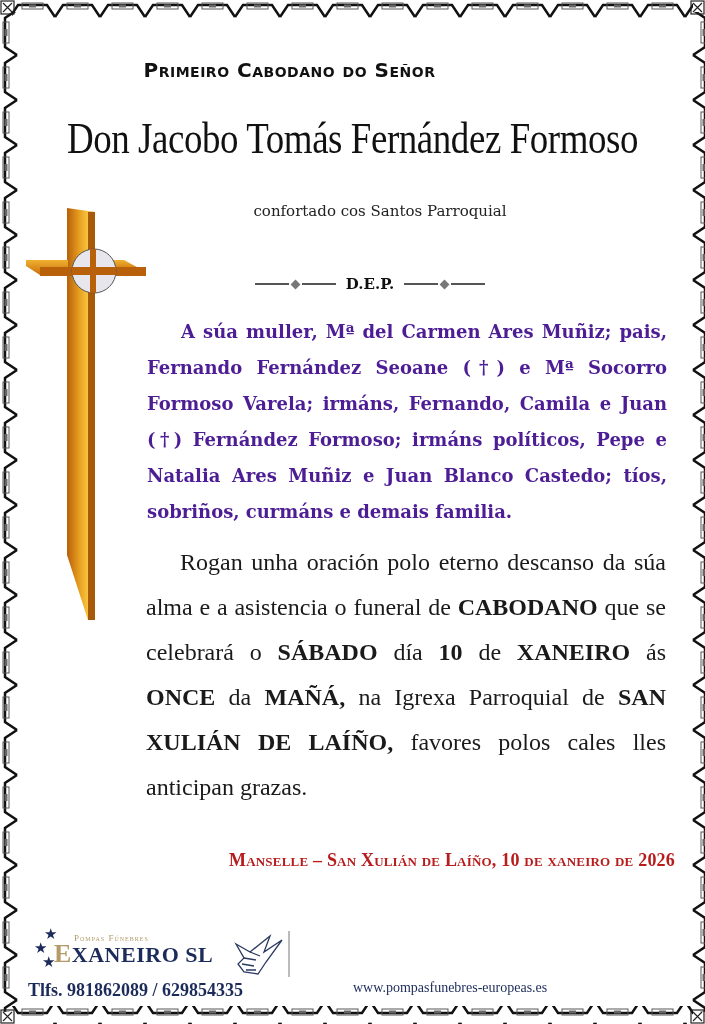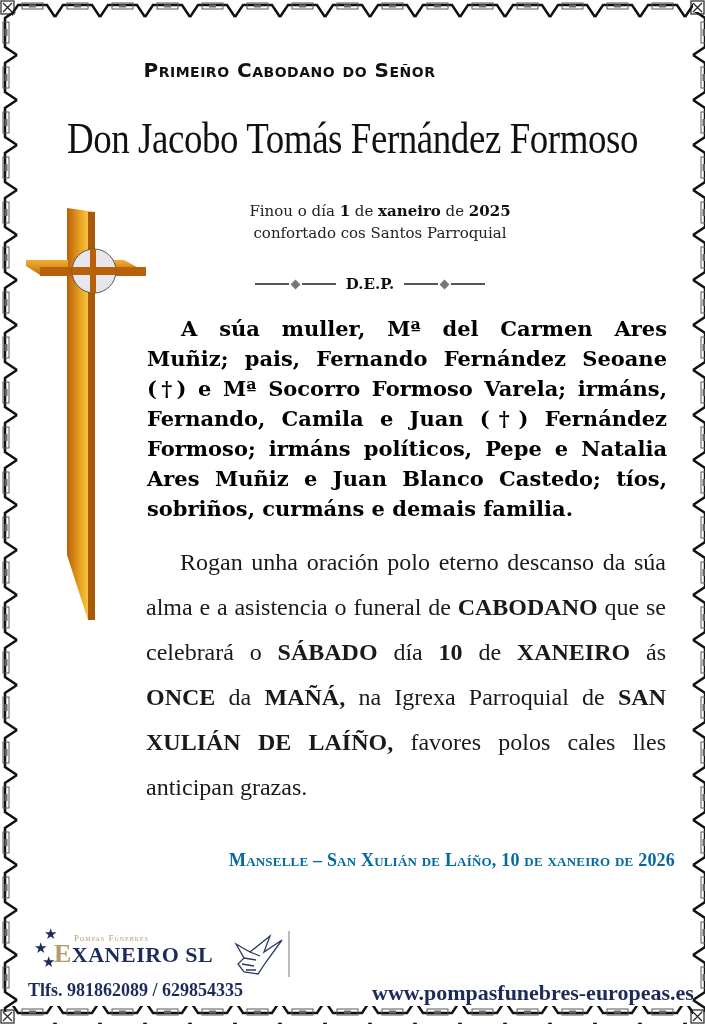--- a/index.html
+++ b/index.html
@@ -27,48 +27,48 @@
   .dep-row {
     left: 240px; width: 260px; top: 275px; display: flex; align-items: center; justify-content: center;
     font-family: "DejaVu Serif", serif; font-weight: bold; font-size: 15px;
   }
   .dep-row .orn { display: flex; align-items: center; }
   .dep-row .orn .ln { width: 34px; height: 1.5px; background: #555; }
   .dep-row .orn .dm { width: 7px; height: 7px; background: #777; transform: rotate(45deg); margin: 0 3px; }
   .dep-row .lbl { margin: 0 10px; }
   .family {
     left: 147px; width: 520px; top: 314px;
-    font-family: "DejaVu Serif", serif; font-weight: bold; font-size: 21px; line-height: 30px;
-    text-align: justify; text-align-last: left; color: #000000;
+    font-family: "DejaVu Serif", serif; font-weight: bold; font-size: 18px; line-height: 36px;
+    text-align: justify; text-align-last: left; color: #4c1d95;
   }
   .family .ind { display: inline-block; width: 34px; }
   .invite {
     left: 146px; width: 520px; top: 540px;
     font-family: Liberation Serif, serif; font-size: 24px; line-height: 45px;
     text-align: justify; color: #1a1a1a;
   }
   .invite .ind { display: inline-block; width: 34px; }
   .place {
     left: 120px; width: 555px; top: 850px; text-align: right;
     font-family: "Liberation Serif", serif; font-weight: bold; font-size: 18px; font-variant: small-caps;
-    letter-spacing: 0.2px; color: #0369a1;
+    letter-spacing: 0.2px; color: #b91c1c;
   }
   .logo { left: 30px; top: 925px; width: 270px; height: 55px; }
   .logo .stars { position: absolute; left: 0; top: 0; width: 30px; height: 50px; color: #1c2b59; font-size: 15px; }
   .logo .stars span { position: absolute; }
   .logo .small { position: absolute; left: 44px; top: 8px; font-family: "Liberation Serif", serif; font-size: 9px; color: #b59a6a; letter-spacing: 1px; font-variant: small-caps; }
   .logo .big { position: absolute; left: 24px; top: 14px; font-family: "Liberation Serif", serif; font-weight: bold; font-size: 22px; color: #1c2b59; letter-spacing: 0.5px; }
   .logo .big .cap { color: #b59a6a; font-size: 26px; }
   .logo .dove { position: absolute; left: 200px; top: 5px; width: 56px; height: 50px; }
   .logo .vline { position: absolute; left: 258px; top: 6px; width: 1.5px; height: 46px; background: #bbb; }
   .phones {
     left: 28px; top: 980px; font-family: "Liberation Serif", serif; font-weight: bold; font-size: 18px; color: #1c2b59;
   }
   .web {
-    left: 372px; top: 980px; font-family: "Liberation Serif", serif; font-weight: bold; font-size: 22px; color: #1c2b59;
+    left: 353px; top: 980px; font-family: "Liberation Serif", serif; font-weight: normal; font-size: 14px; color: #1c2b59;
   }
 </style>
 </head>
 <body>
 
 <svg class="border-svg" viewBox="0 0 705 1024">
   <defs>
     <pattern id="hpat" x="10" y="0" width="45" height="22" patternUnits="userSpaceOnUse">
       <polyline points="0,17 8,5 37,5 45,17" fill="none" stroke="#111" stroke-width="2.5"></polyline>
       <rect x="12" y="3" width="21" height="6" fill="none" stroke="#555" stroke-width="1"></rect>
@@ -116,23 +116,20 @@
   <rect x="64" y="12" width="7" height="408" fill="#a85a08"></rect>
   <polygon points="2,60 44,60 44,75 16,75 2,66" fill="url(#gh)"></polygon>
   <polygon points="70,60 100,60 122,72 70,72" fill="url(#gh)"></polygon>
   <rect x="16" y="67" width="106" height="9" fill="#b8600a"></rect>
   <circle cx="70" cy="71" r="22" fill="#e6e6ec" stroke="#555" stroke-width="1"></circle>
   <rect x="66" y="49" width="6" height="44" fill="#b8600a"></rect>
   <rect x="48" y="67" width="44" height="8" fill="#b8600a"></rect>
 </svg>
 
 <div class="abs details">
-  <div>
-    <span>Finou o día </span><b>1</b><span> de </span><b>xaneiro</b><span> de </span><b>2025</b>
-  </div>
   <div>confortado cos Santos Parroquial</div>
 </div>
 
 <div class="abs dep-row">
   <span class="orn">
       <span class="ln"></span>
       <span class="dm"></span>
       <span class="ln"></span>
     </span>
   <span class="lbl">D.E.P.</span>

